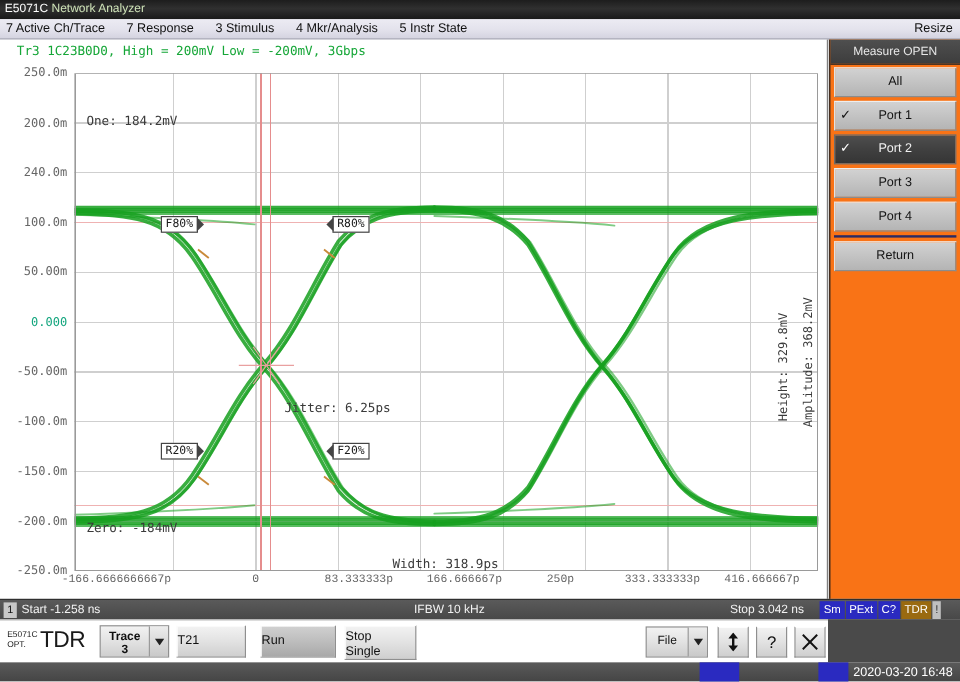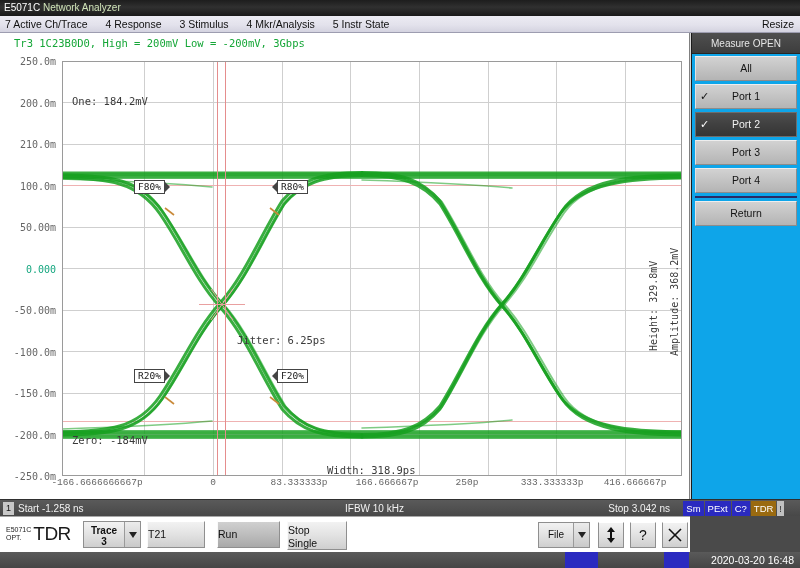--- a/index.html
+++ b/index.html
@@ -151,21 +151,21 @@
     margin-top: -6px;
     border-top: 6px solid transparent;
     border-bottom: 6px solid transparent;
     border-right: 6px solid #444444;
   }
 
   
   .sidebar {
     position: absolute; left: 691px; top: 33px;
     width: 109px; height: 466px;
-    background: #0ea5e9;
+    background: #f97316;
     border-left: 1px solid #1c1c1c;
   }
   .sb-header {
     height: 21px;
     background: linear-gradient(to bottom, #4f4f4f, #3d3d3d);
     color: #e6e6e6;
     font-size: 10px;
     line-height: 21px;
     text-align: center;
     border-bottom: 1px solid #262626;
@@ -329,50 +329,50 @@
   .bot-item {
     font-size: 10px;
     line-height: 16px;
     padding: 16px 4px;
     color: #9a9a9a;
   }
   .bot-item.on { background: #2a2ac0; color: #ffffff; }
   .bot-date {
     font-size: 10.5px;
     line-height: 16px;
-    padding: 0 6px 0 22px;
+    padding: 0 6px 0 4px;
     color: #ffffff;
   }
 </style>
 </head>
 <body>
 
 <div id="app">
 
   <div class="titlebar">
     <span class="seg-a">E5071C </span><span class="seg-b">Network Analyzer</span>
   </div>
 
   <div class="menubar">
     <div class="menu-item">7 Active Ch/Trace</div>
-    <div class="menu-item">4 Response</div>
+    <div class="menu-item">7 Response</div>
     <div class="menu-item">3 Stimulus</div>
     <div class="menu-item">4 Mkr/Analysis</div>
     <div class="menu-item">5 Instr State</div>
     <div class="resize-label">Resize</div>
   </div>
 
   <div class="graph-frame">
 
     <div class="trace-label">Tr3 1C23B0D0, High = 200mV Low = -200mV, 3Gbps</div>
 
     <div class="yaxis">
       <div class="ytick" style="top:0px">250.0m</div>
       <div class="ytick" style="top:41.5px">200.0m</div>
-      <div class="ytick" style="top:83px">210.0m</div>
+      <div class="ytick" style="top:83px">240.0m</div>
       <div class="ytick" style="top:124.5px">100.0m</div>
       <div class="ytick" style="top:166px">50.00m</div>
       <div class="ytick zero" style="top:207.5px">0.000</div>
       <div class="ytick" style="top:249px">-50.00m</div>
       <div class="ytick" style="top:290.5px">-100.0m</div>
       <div class="ytick" style="top:332px">-150.0m</div>
       <div class="ytick" style="top:373.5px">-200.0m</div>
       <div class="ytick" style="top:415px">-250.0m</div>
     </div>
 

